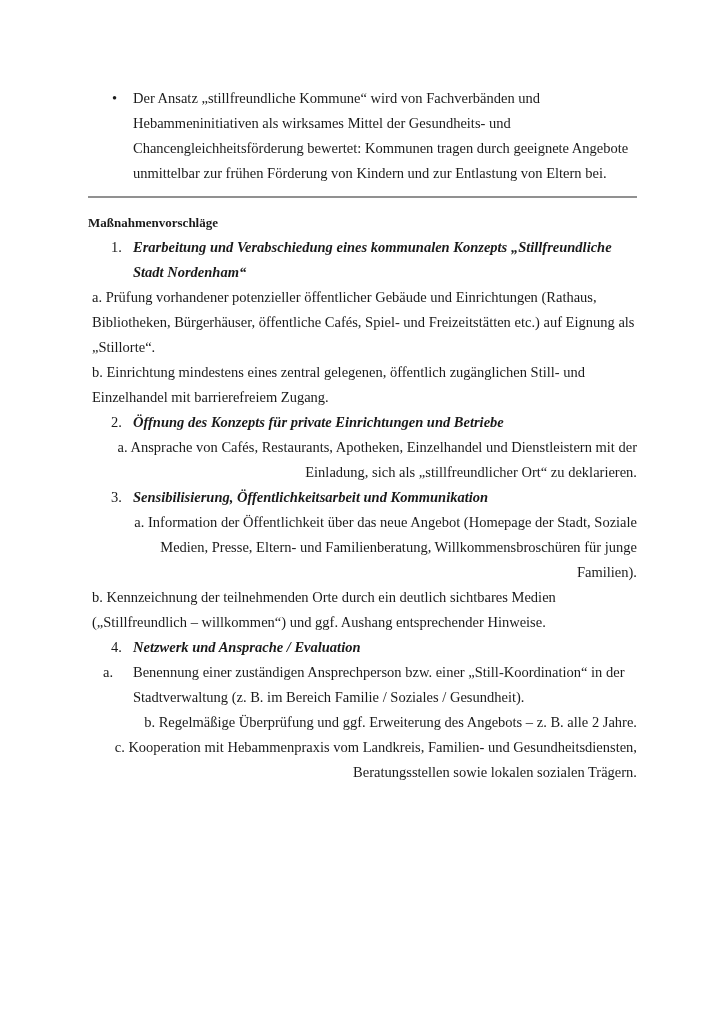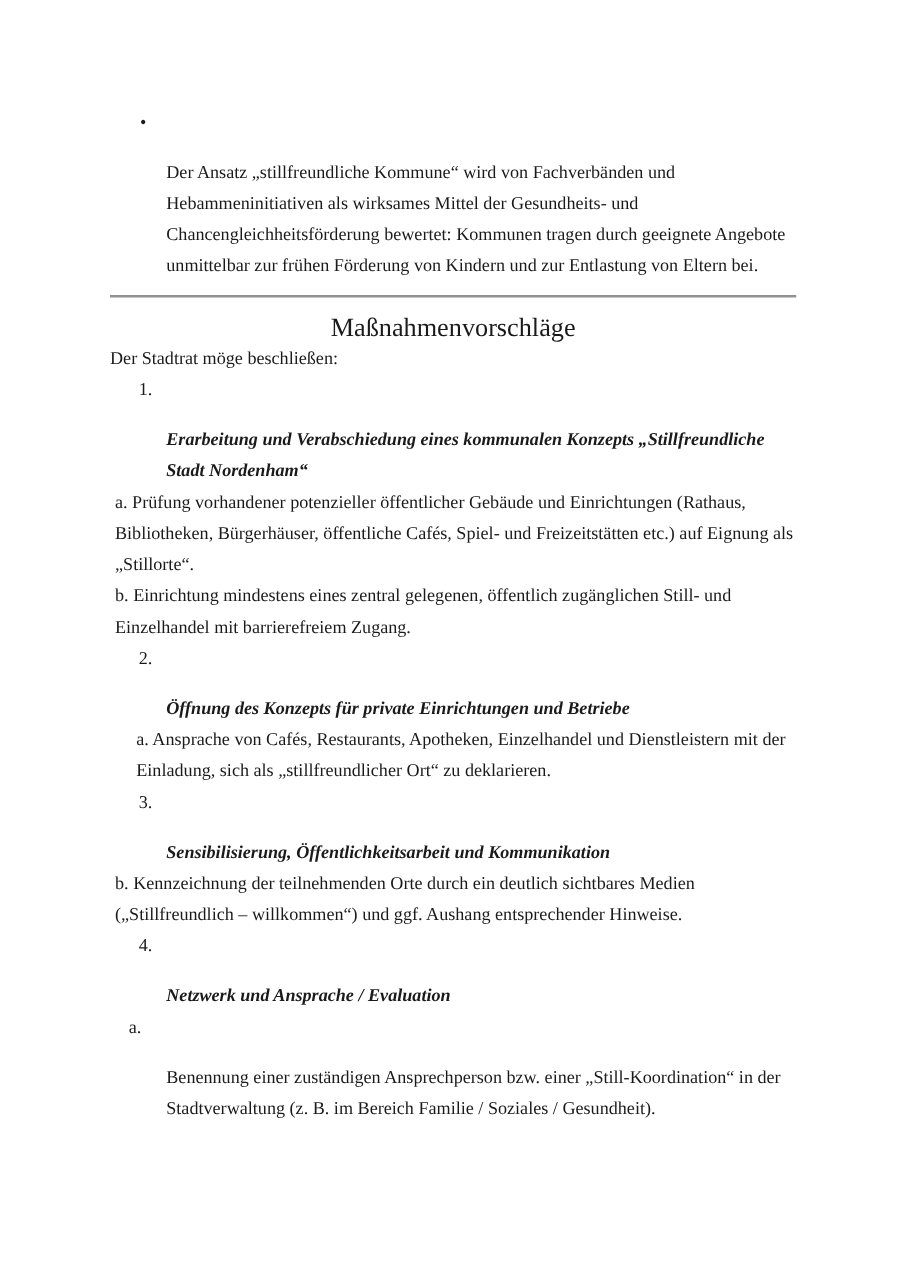--- a/index.html
+++ b/index.html
@@ -11,36 +11,36 @@
     padding: 86px 87px 0 88px;
     background: #ffffff;
     color: #1a1a1a;
     font-family: "Liberation Serif", "DejaVu Serif", serif;
     font-size: 14.5px;
     line-height: 25px;
     overflow: hidden;
     text-align: left;
   }
   p { margin: 0; }
-  h2 { margin: 0; font-size: 21px; line-height: 25px; font-weight: normal; text-align: center; }
+  h2 { margin: 0; font-size: 13px; line-height: 25px; font-weight: bold; }
 
   
   .hang { display: flex; align-items: flex-start; }
   .hang .marker { flex: 0 0 45px; box-sizing: border-box; }
-  .hang .text { flex: 1 1 auto; min-width: 0; margin-top: 40px; }
+  .hang .text { flex: 1 1 auto; min-width: 0; }
 
   .bullet-row .marker { padding-left: 24px; }
   .num-row .marker    { padding-left: 23px; }
   .letter-row .marker { padding-left: 15px; }
 
   .item-title { font-weight: bold; font-style: italic; }
 
   
   .sub-margin { margin-left: 4px; }
-  .sub-deep   { margin-left: 21px; }
+  .sub-deep   { margin-left: 21px; text-align: right; }
 
   .rule {
     border: none;
     border-top: 2px solid #919191;
     margin: 10px 0 12px 0;
     height: 0;
   }
 </style>
 </head>
 <body>
@@ -48,43 +48,45 @@
 <div class="page">
 
   <div class="hang bullet-row">
     <span class="marker">•</span>
     <p class="text">Der Ansatz „stillfreundliche Kommune“ wird von Fachverbänden und Hebammeninitiativen als wirksames Mittel der Gesundheits- und Chancengleichheitsförderung bewertet: Kommunen tragen durch geeignete Angebote unmittelbar zur frühen Förderung von Kindern und zur Entlastung von Eltern bei.</p>
   </div>
 
   <hr class="rule">
 
   <h2>Maßnahmenvorschläge</h2>
-  <p>Der Stadtrat möge beschließen:</p>
 
   <div class="hang num-row">
     <span class="marker">1.</span>
     <p class="text item-title">Erarbeitung und Verabschiedung eines kommunalen Konzepts „Stillfreundliche Stadt Nordenham“</p>
   </div>
   <p class="sub-margin">a. Prüfung vorhandener potenzieller öffentlicher Gebäude und Einrichtungen (Rathaus, Bibliotheken, Bürgerhäuser, öffentliche Cafés, Spiel- und Freizeitstätten etc.) auf Eignung als „Stillorte“.</p>
   <p class="sub-margin">b. Einrichtung mindestens eines zentral gelegenen, öffentlich zugänglichen Still- und Einzelhandel mit barrierefreiem Zugang.</p>
 
   <div class="hang num-row">
     <span class="marker">2.</span>
     <p class="text item-title">Öffnung des Konzepts für private Einrichtungen und Betriebe</p>
   </div>
   <p class="sub-deep">a. Ansprache von Cafés, Restaurants, Apotheken, Einzelhandel und Dienstleistern mit der Einladung, sich als „stillfreundlicher Ort“ zu deklarieren.</p>
 
   <div class="hang num-row">
     <span class="marker">3.</span>
     <p class="text item-title">Sensibilisierung, Öffentlichkeitsarbeit und Kommunikation</p>
   </div>
+  <p class="sub-deep">a. Information der Öffentlichkeit über das neue Angebot (Homepage der Stadt, Soziale Medien, Presse, Eltern- und Familienberatung, Willkommensbroschüren für junge Familien).</p>
   <p class="sub-margin">b. Kennzeichnung der teilnehmenden Orte durch ein deutlich sichtbares Medien („Stillfreundlich – willkommen“) und ggf. Aushang entsprechender Hinweise.</p>
 
   <div class="hang num-row">
     <span class="marker">4.</span>
     <p class="text item-title">Netzwerk und Ansprache / Evaluation</p>
   </div>
   <div class="hang letter-row">
     <span class="marker">a.</span>
     <p class="text">Benennung einer zuständigen Ansprechperson bzw. einer „Still-Koordination“ in der Stadtverwaltung (z. B. im Bereich Familie / Soziales / Gesundheit).</p>
   </div>
+  <p class="sub-deep">b. Regelmäßige Überprüfung und ggf. Erweiterung des Angebots – z. B. alle 2 Jahre.</p>
+  <p class="sub-deep">c. Kooperation mit Hebammenpraxis vom Landkreis, Familien- und Gesundheitsdiensten, Beratungsstellen sowie lokalen sozialen Trägern.</p>
 
 </div>
 
 </body></html>

